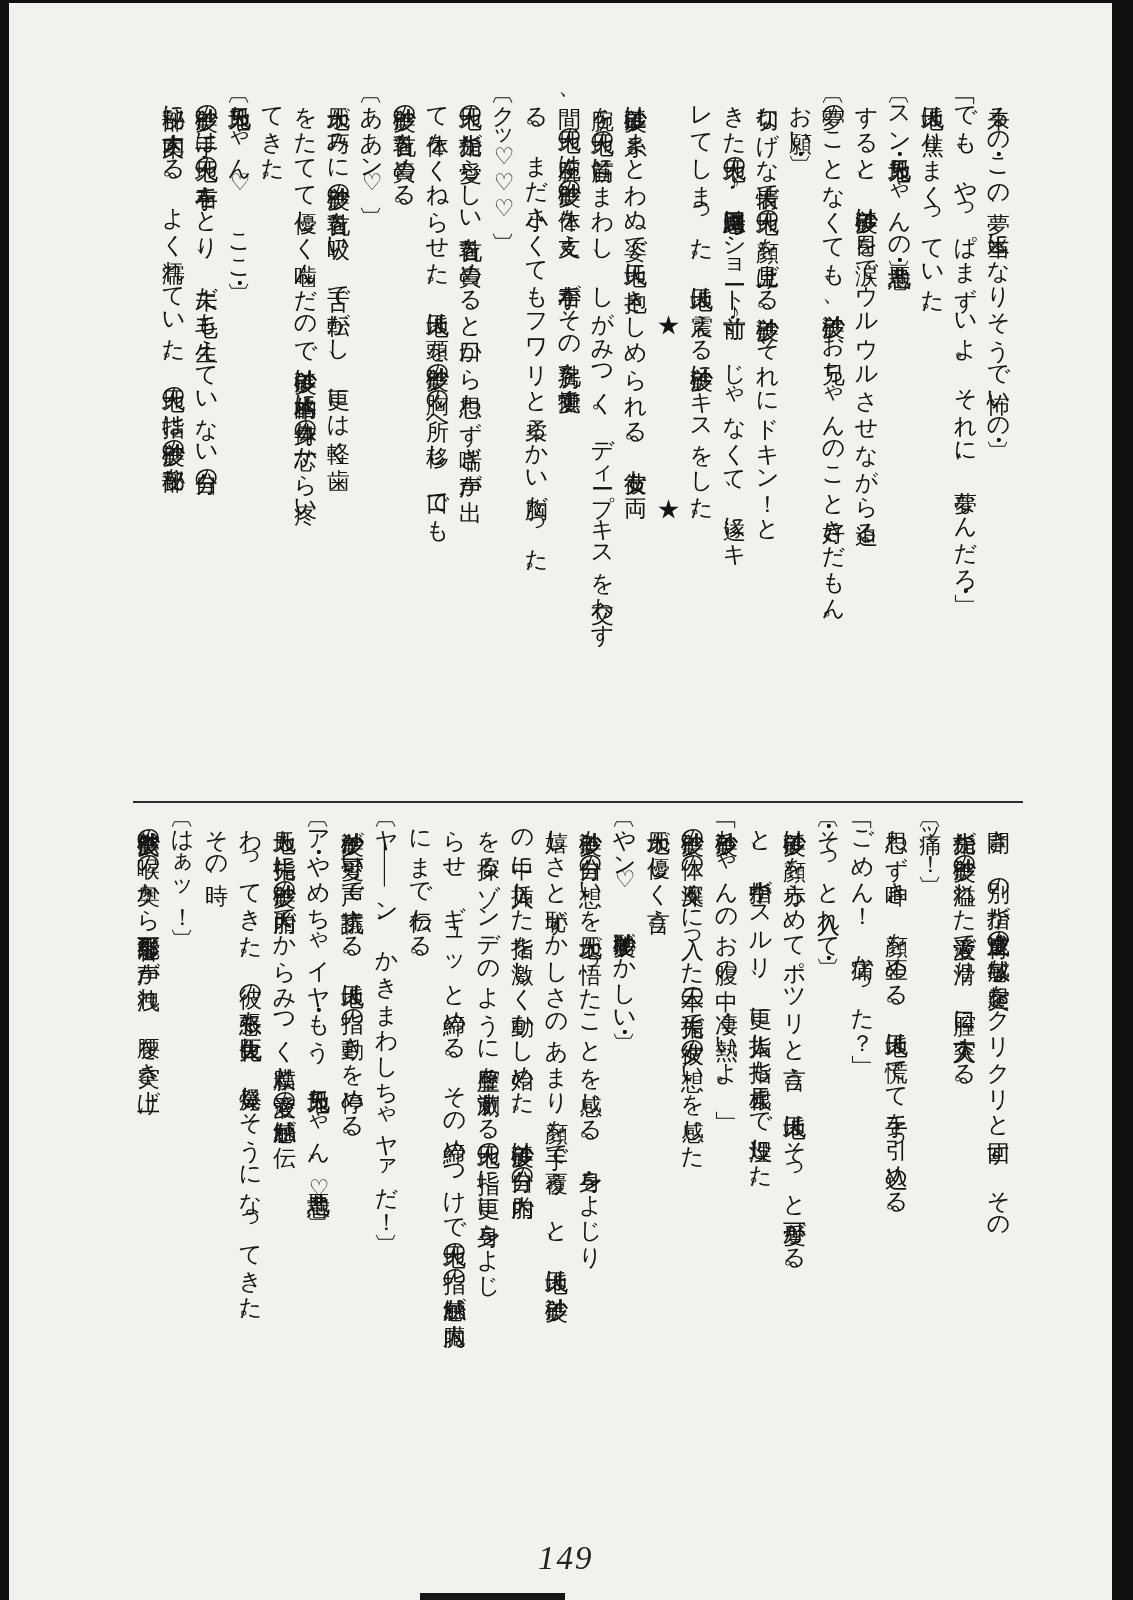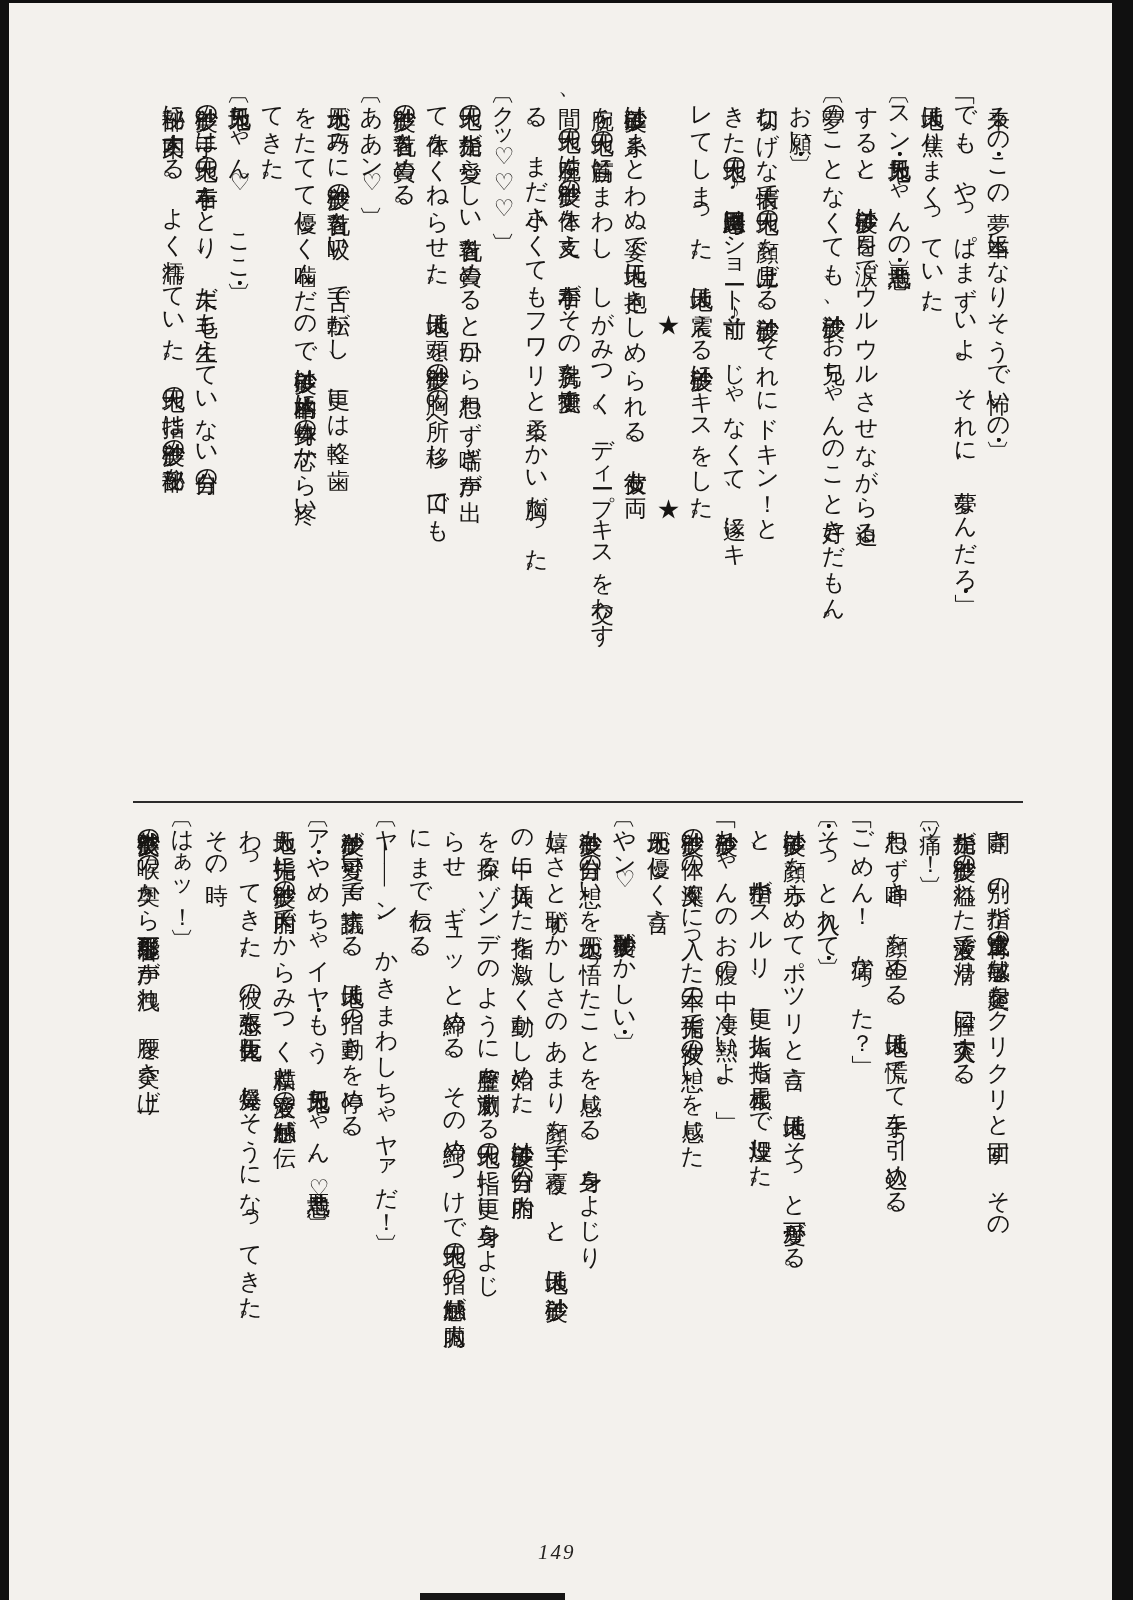--- a/index.html
+++ b/index.html
@@ -34,21 +34,21 @@
     margin: 0; padding: 0;
     line-height: 33px;
     white-space: pre;
   }
   #top-text-block    { top: 90px;  height: 690px; }
   #bottom-text-block { top: 814px; height: 700px; }
   #bottom-text-block p { line-height: 34px; }
   .page-number {
     position: absolute;
     left: 538px; top: 1540px;
-    font-size: 21px;
+    font-size: 33px;
     font-style: italic;
     color: #242220;
     letter-spacing: 2px;
   }
 </style>
 </head>
 <body>
 
 <div id="page">
 

